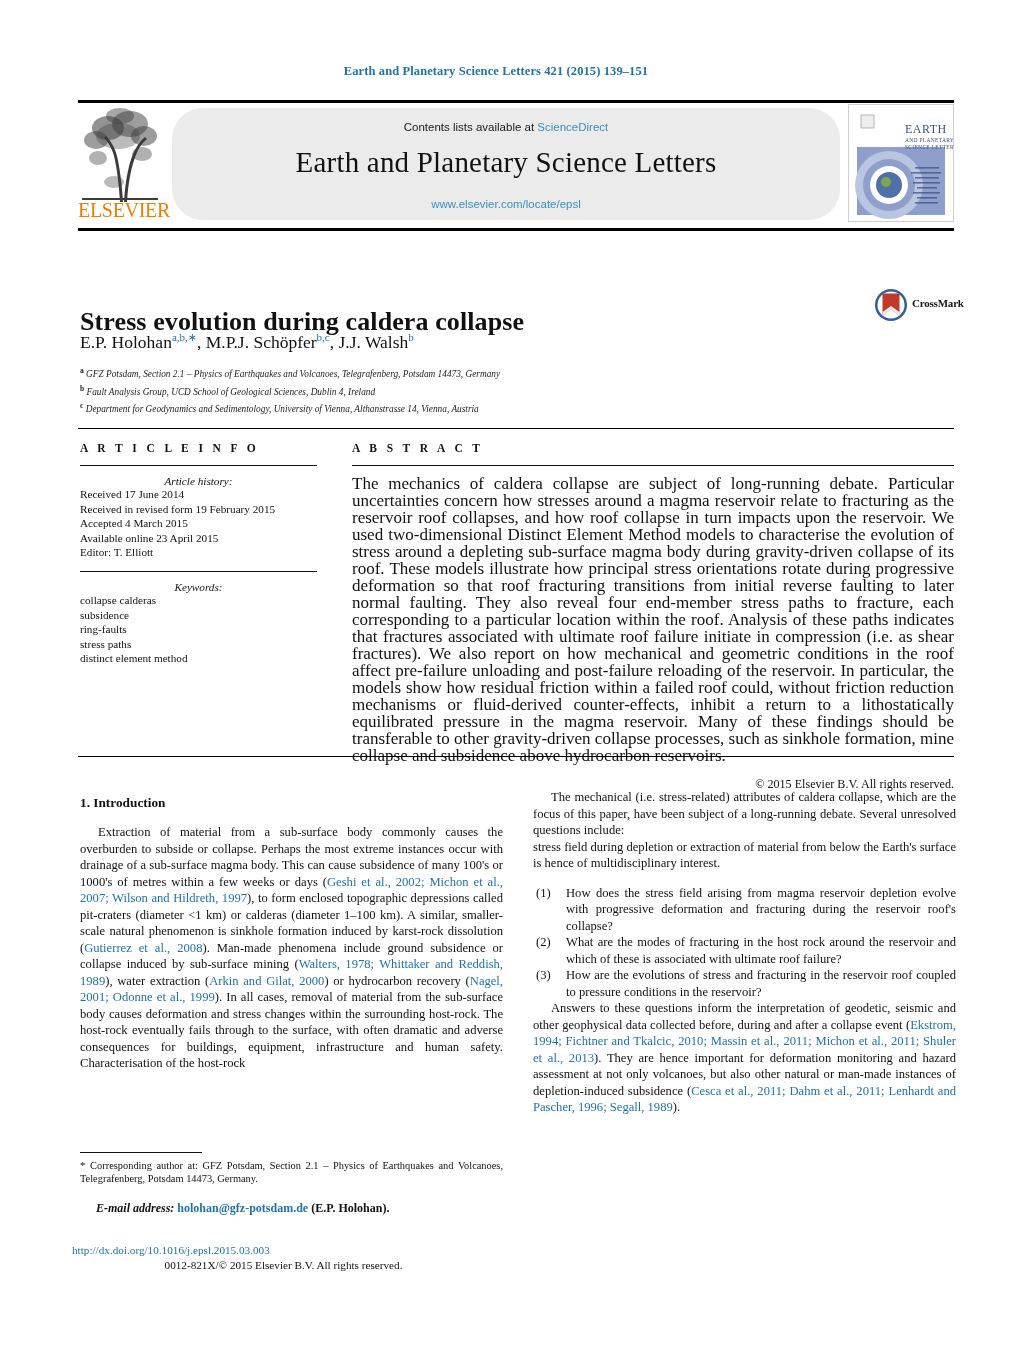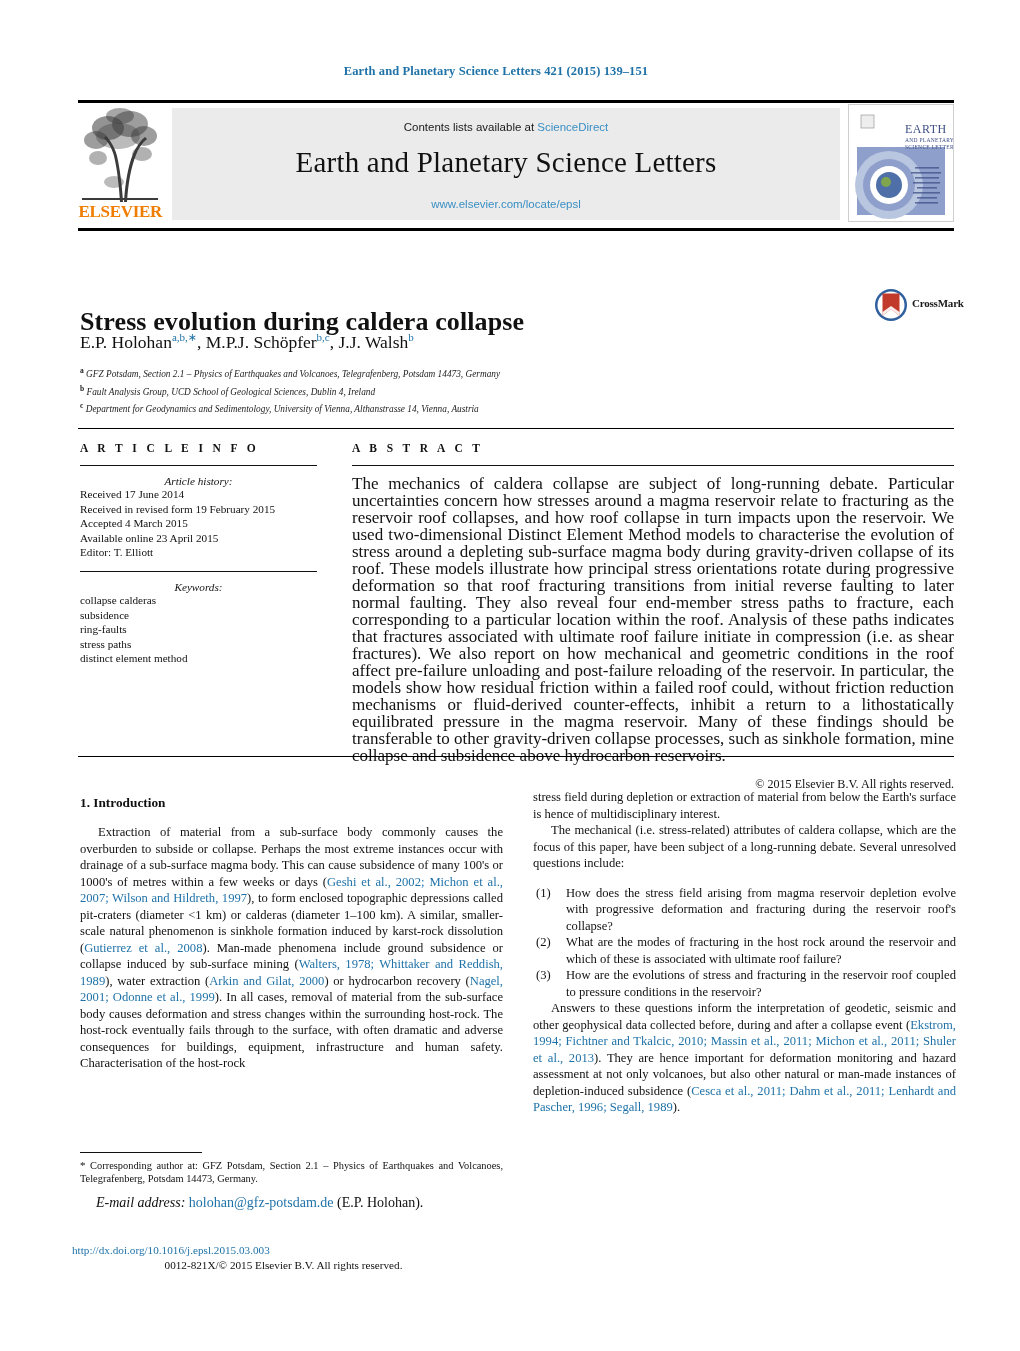--- a/index.html
+++ b/index.html
@@ -50,33 +50,34 @@
   .elsevier-logo {
     position: absolute;
     left: 78px; top: 106px;
     width: 84px;
     height: 116px;
   }
   .elsevier-word {
     position: absolute;
     left: 0; bottom: 0;
     width: 84px;
-    text-align: right;
+    text-align: left;
     font-family: "Liberation Serif", serif;
-    font-weight: bold;
-    font-size: 17px;
+    font-weight: normal;
+    font-size: 20px;
     letter-spacing: -0.3px;
     color: #f07d00;
   }
   .banner {
     position: absolute;
     left: 172px; top: 108px;
     width: 668px;
     height: 112px;
     background: #ebebeb;
+    border-radius: 31px;
   }
   .banner-contents {
     position: absolute;
     top: 13px; left: 0;
     width: 668px;
     text-align: center;
     font-family: "Liberation Sans", sans-serif;
     font-size: 11.5px;
     color: #1a1a1a;
   }
@@ -293,25 +294,26 @@
     margin-bottom: 6px;
   }
   .fn-text {
     font-size: 10.4px;
     line-height: 13.4px;
     text-align: justify;
     color: #111;
   }
   .fn-text .star { font-size: 11px; }
   .fn-email {
-    margin-top: 10px;
+    margin-top: 16px;
     text-indent: 16px;
-    font-size: 14px;
+    font-size: 12px;
     line-height: 13.4px;
     color: #111;
+    font-weight: bold;
   }
   .fn-email i { font-style: italic; }
   .doi-block {
     position: absolute;
     left: 72px; top: 1243px;
     width: 423px;
   }
   .doi-line {
     font-size: 11.2px;
     color: #1f72a8;
@@ -445,22 +447,22 @@
   </div>
 
   <div class="panel-rule-bottom"></div>
 
   <div class="body-left">
     <h2 class="section-title">1. Introduction</h2>
     <p class="body-p" id="intro-p1"><span>Extraction of material from a sub-surface body commonly causes the overburden to subside or collapse. Perhaps the most extreme instances occur with drainage of a sub-surface magma body. This can cause subsidence of many 100's or 1000's of metres within a few weeks or days (</span><span class="lnk">Geshi et al., 2002; Michon et al., 2007; Wilson and Hildreth, 1997</span><span>), to form enclosed topographic depressions called pit-craters (diameter &lt;1 km) or calderas (diameter 1–100 km). A similar, smaller-scale natural phenomenon is sinkhole formation induced by karst-rock dissolution (</span><span class="lnk">Gutierrez et al., 2008</span><span>). Man-made phenomena include ground subsidence or collapse induced by sub-surface mining (</span><span class="lnk">Walters, 1978; Whittaker and Reddish, 1989</span><span>), water extraction (</span><span class="lnk">Arkin and Gilat, 2000</span><span>) or hydrocarbon recovery (</span><span class="lnk">Nagel, 2001; Odonne et al., 1999</span><span>). In all cases, removal of material from the sub-surface body causes deformation and stress changes within the surrounding host-rock. The host-rock eventually fails through to the surface, with often dramatic and adverse consequences for buildings, equipment, infrastructure and human safety. Characterisation of the host-rock </span></p>
   </div>
 
   <div class="body-right">
+    <p class="body-p">The mechanical (i.e. stress-related) attributes of caldera collapse, which are the focus of this paper, have been subject of a long-running debate. Several unresolved questions include:</p>
     <p class="body-p noindent" id="intro-p1-cont"><span>stress field during depletion or extraction of material from below the Earth's surface is hence of multidisciplinary interest.</span></p>
-    <p class="body-p">The mechanical (i.e. stress-related) attributes of caldera collapse, which are the focus of this paper, have been subject of a long-running debate. Several unresolved questions include:</p>
     <ol class="qlist">
       <li><span class="num">(1)</span><span>How does the stress field arising from magma reservoir depletion evolve with progressive deformation and fracturing during the reservoir roof's collapse?</span></li>
       <li><span class="num">(2)</span><span>What are the modes of fracturing in the host rock around the reservoir and which of these is associated with ultimate roof failure?</span></li>
       <li><span class="num">(3)</span><span>How are the evolutions of stress and fracturing in the reservoir roof coupled to pressure conditions in the reservoir?</span></li>
     </ol>
     <p class="body-p after-list" id="intro-p3"><span>Answers to these questions inform the interpretation of geodetic, seismic and other geophysical data collected before, during and after a collapse event (</span><span class="lnk">Ekstrom, 1994; Fichtner and Tkalcic, 2010; Massin et al., 2011; Michon et al., 2011; Shuler et al., 2013</span><span>). They are hence important for deformation monitoring and hazard assessment at not only volcanoes, but also other natural or man-made instances of depletion-induced subsidence (</span><span class="lnk">Cesca et al., 2011; Dahm et al., 2011; Lenhardt and Pascher, 1996; Segall, 1989</span><span>).</span></p>
   </div>
 
   <div class="footnote">
     <div class="fn-rule"></div>

